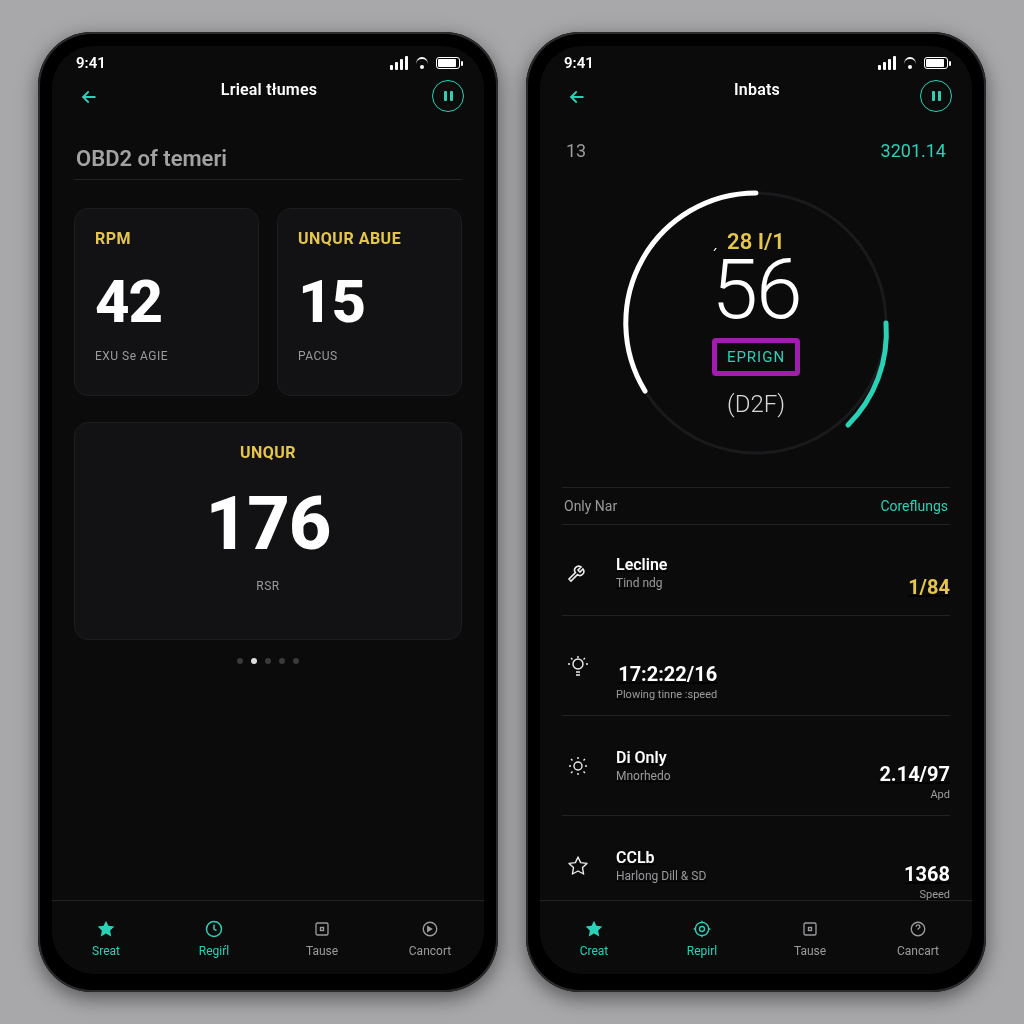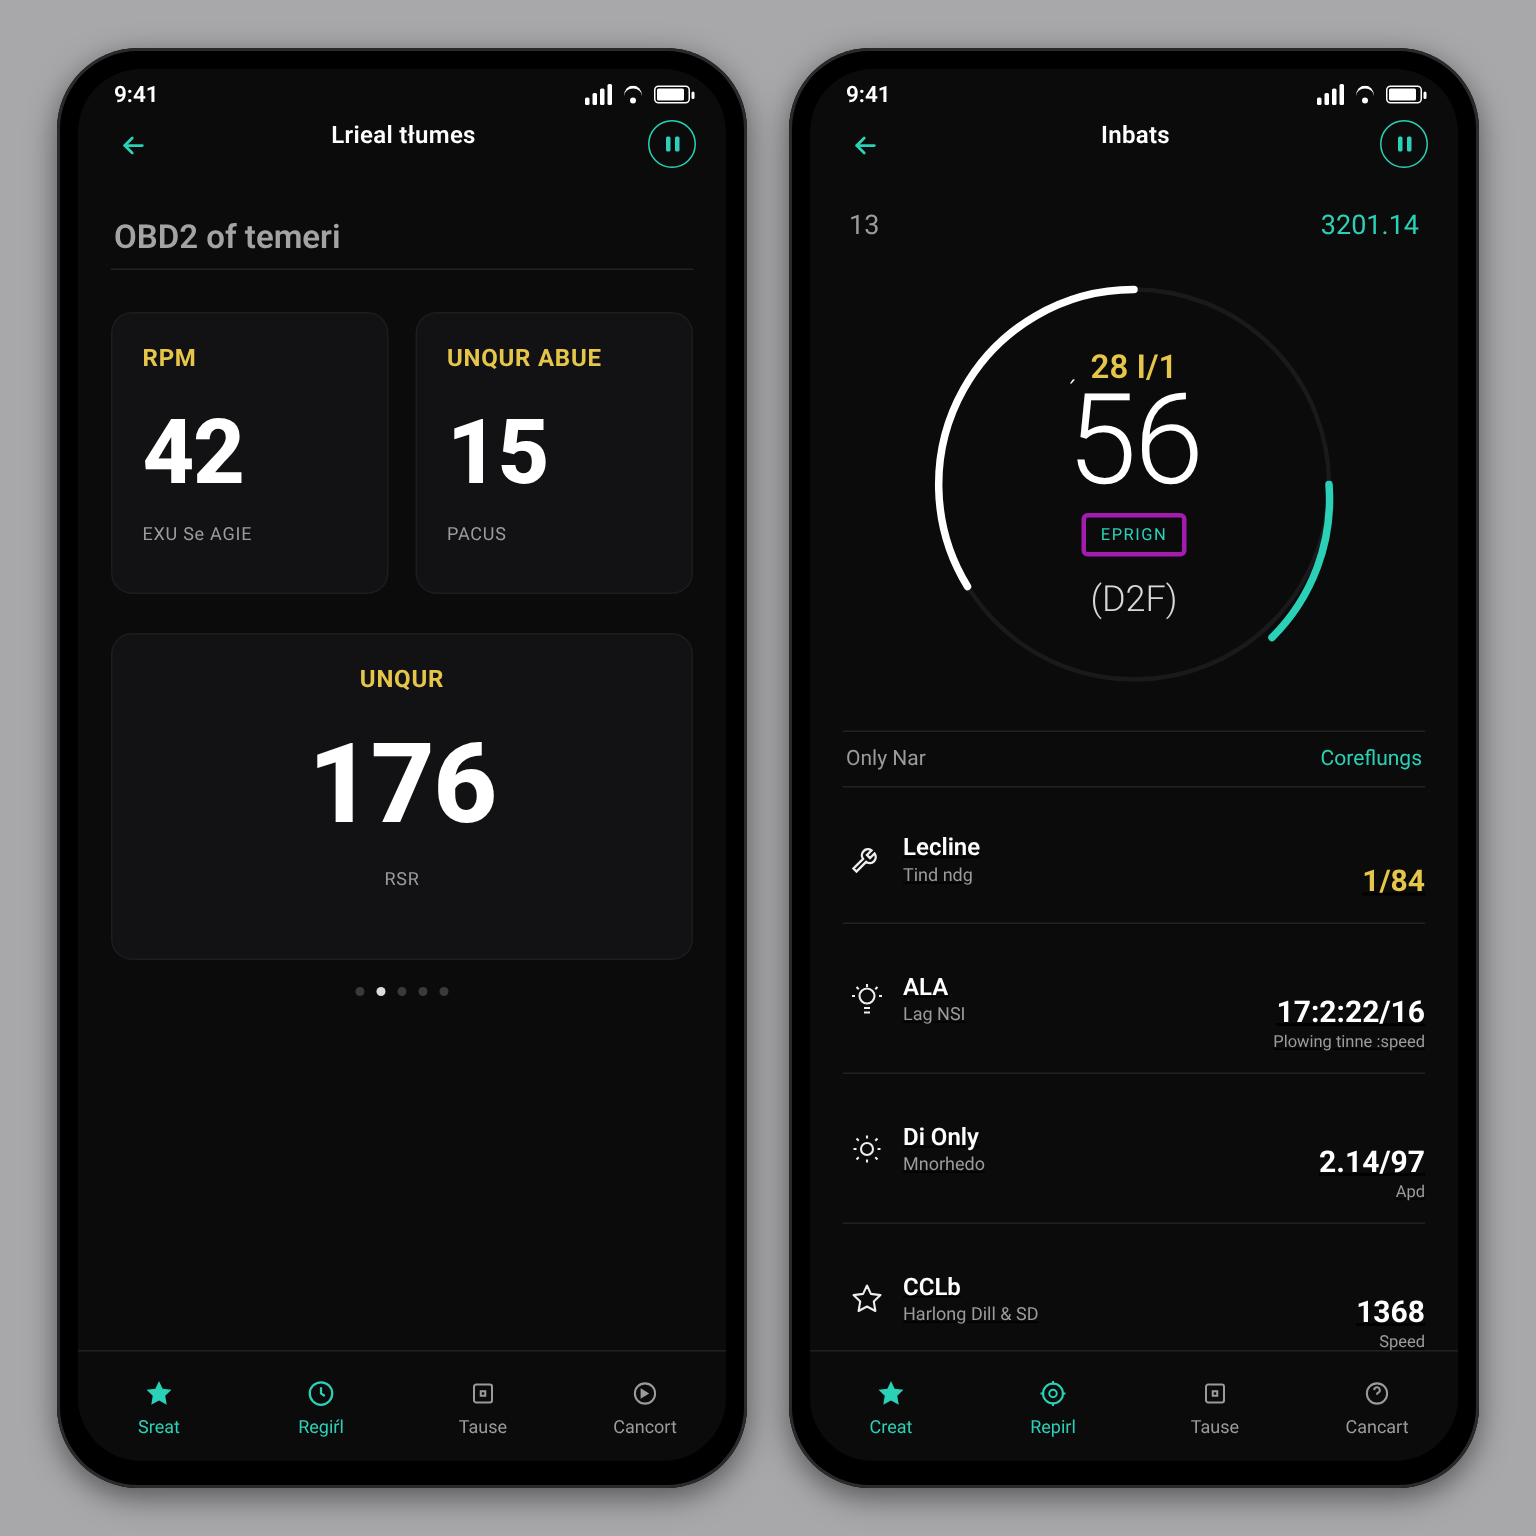--- a/index.html
+++ b/index.html
@@ -73,29 +73,29 @@
   
   .stats-top{display:flex; justify-content:space-between; color:var(--muted);
     font-size:18px; margin:6px 4px 0;}
   .stats-top .r{color:var(--accent);}
   .gauge-wrap{position:relative; height:320px; display:flex; align-items:center; justify-content:center; margin-top:2px;}
   .gauge{width:300px; height:300px;}
   .g-center{position:absolute; text-align:center;}
   .g-top{color:var(--yellow); font-size:22px; font-weight:600; margin-bottom:-6px;}
   .g-val{color:#fff; font-size:84px; font-weight:300; letter-spacing:-2px; line-height:1;}
   .g-val .tick{display:inline-block; transform:translateY(-54px) translateX(8px); font-size:20px;}
-  .g-badge{display:inline-block; margin-top:6px; padding:5px 10px; border:3px solid #a21caf;
-    border-radius:4px; color:var(--accent); font-size:11px; letter-spacing:1px;}
+  .g-badge{display:inline-block; margin-top:6px; padding:5px 10px; border:5px solid #a21caf;
+    border-radius:4px; color:var(--accent); font-size:15px; letter-spacing:1px;}
   .g-sub{color:#d8d8d8; font-size:24px; font-weight:300; margin-top:14px;}
   .tabs{display:flex; justify-content:space-between; color:var(--muted); font-size:14px;
     border-top:1px solid var(--divider); border-bottom:1px solid var(--divider);
     padding:10px 2px; margin-top:4px;}
   .tabs .r{color:var(--accent);}
   .list{margin-top:4px;}
-  .row{display:flex; align-items:center; gap:8px; padding:14px 0; border-bottom:1px solid var(--divider);text-decoration:underline;}
+  .row{display:flex; align-items:center; gap:22px; padding:14px 0; border-bottom:1px solid var(--divider);text-decoration:underline;}
   .row:last-child{border-bottom:none;}
   .row .icon{width:32px; height:32px; display:flex; align-items:center; justify-content:center; color:#ededed;}
   .row .txt{flex:1;}
   .row .t1{color:#fff; font-size:16px; font-weight:600;}
   .row .t2{color:var(--muted); font-size:12px; margin-top:2px;}
   .row .rv{text-align:right;}
   .row .v1{color:#fff; font-size:20px; font-weight:700;margin-top:32px;}
   .row .v1.y{color:var(--yellow);}
   .row .v2{color:var(--muted); font-size:11px; margin-top:2px;}
   
@@ -288,24 +288,20 @@
           </div>
         </div>
 
         <div class="row">
           <div class="icon">
             <svg width="24" height="24" viewBox="0 0 24 24" fill="none" stroke="currentColor" stroke-width="1.4">
                 <circle cx="12" cy="10" r="5"></circle>
                 <path d="M10 18h4M10 21h4M12 2v2M4 10H2M22 10h-2M5 4l1.5 1.5M19 4l-1.5 1.5"></path>
               </svg>
           </div>
-          <div class="txt">
-            <div class="t1">ALA</div>
-            <div class="t2">Lag NSI</div>
-          </div>
           <div class="rv">
             <div class="v1">17:2:22/16</div>
             <div class="v2">Plowing tinne :speed</div>
           </div>
         </div>
 
         <div class="row">
           <div class="icon">
             <svg width="24" height="24" viewBox="0 0 24 24" fill="none" stroke="currentColor" stroke-width="1.4">
                 <circle cx="12" cy="12" r="4"></circle>

